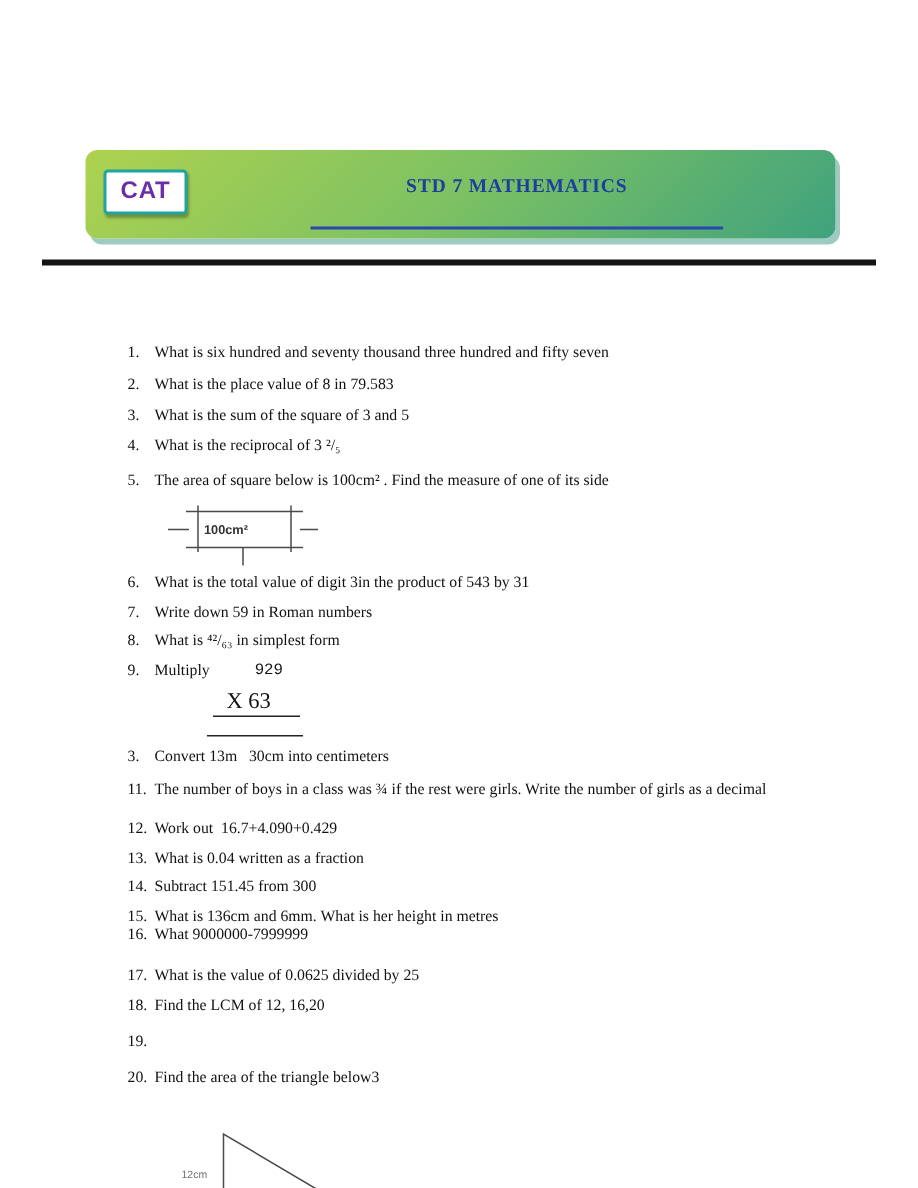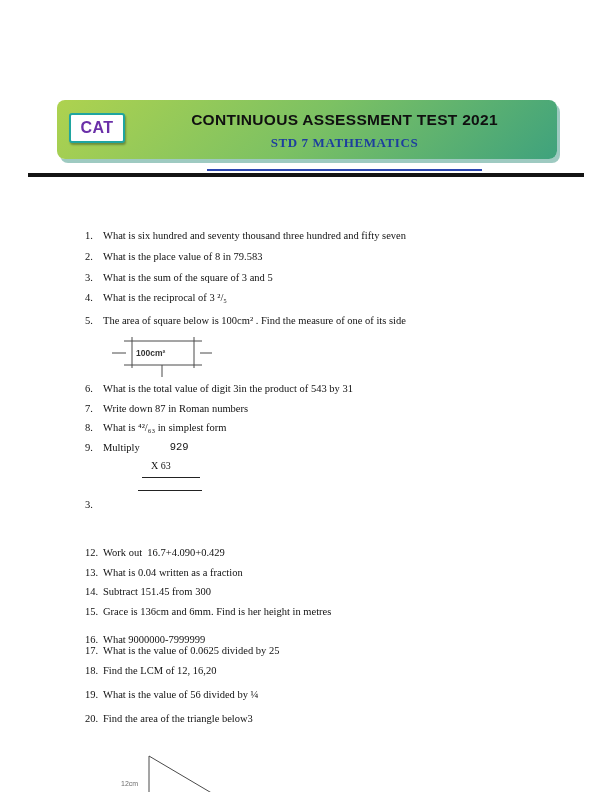--- a/index.html
+++ b/index.html
@@ -21,38 +21,37 @@
   .subtitle-wrap { margin:4px auto 0; width:275px; border-bottom:2.5px solid #2b46b0; padding-bottom:18px; }
   .subtitle { font-weight:bold; font-size:13px; color:#1d3e9e; letter-spacing:0.6px; }
   .hr { position:absolute; left:28px; top:136px; width:556px; height:3.5px; background:#141414; }
 
   
   .q { position:absolute; left:85px; display:flex; font-size:10.5px; color:#111; white-space:pre; line-height:1.25; }
   .q-num { width:18px; flex:0 0 18px; }
   .q-operand { margin-left:30px;font-family:Liberation Mono, monospace; }
 
   .rule { position:absolute; border-top:1.2px solid #222; }
-  .mult-line2 { position:absolute; font-size:10px; color:#111; }
+  .mult-line2 { position:absolute; font-size:15px; color:#111; }
 
   .diagram { position:absolute;font-weight:bold; }
   .dim-label { position:absolute; font-size:7px; color:#6d6d6d; font-family:"Liberation Sans", sans-serif; }
   svg line, svg polygon { stroke:#4a4a4a; stroke-width:1; fill:none; }
   svg text { font-family:"Liberation Sans", sans-serif; font-size:8.5px; fill:#333; }
 </style>
 </head>
 <body>
 
 <div class="page">
 
   <div class="banner">
     <div class="badge">
       <span>CAT</span>
     </div>
     <div class="titles">
-      <div class="title">CONTINUOUS ASSESSMENT TEST 2021</div>
       <div class="subtitle-wrap">
         <span class="subtitle">STD 7 MATHEMATICS</span>
       </div>
     </div>
   </div>
   <div class="hr"></div>
 
   <div class="q" style="top:192px">
     <span class="q-num">1.</span>
     <span class="q-text">What is six hundred and seventy thousand three hundred and fifty seven</span>
@@ -86,70 +85,74 @@
       <text x="24" y="21">100cm²</text>
     </svg>
   </div>
 
   <div class="q" style="top:345px">
     <span class="q-num">6.</span>
     <span class="q-text">What is the total value of digit 3in the product of 543 by 31</span>
   </div>
   <div class="q" style="top:365px">
     <span class="q-num">7.</span>
-    <span class="q-text">Write down 87 in Roman numbers</span>
+    <span class="q-text">Write down 59 in Roman numbers</span>
   </div>
   <div class="q" style="top:384px">
     <span class="q-num">8.</span>
     <span class="q-text">What is ⁴²/₆₃ in simplest form</span>
   </div>
   <div class="q" style="top:404px">
     <span class="q-num">9.</span>
     <span class="q-text">Multiply</span>
     <span class="q-operand">929</span>
   </div>
 
   <div class="mult-line2" style="left:151px; top:423px;">X 63</div>
   <div class="rule" style="left:142px; top:440px; width:58px;"></div>
   <div class="rule" style="left:138px; top:453px; width:64px;"></div>
 
   <div class="q" style="top:461px">
     <span class="q-num">3.</span>
+    <span class="q-text">Convert 13m   30cm into centimeters</span>
+  </div>
+  <div class="q" style="top:483px">
+    <span class="q-num">11.</span>
+    <span class="q-text">The number of boys in a class was ¾ if the rest were girls. Write the number of girls as a decimal</span>
   </div>
   <div class="q" style="top:509px">
     <span class="q-num">12.</span>
     <span class="q-text">Work out  16.7+4.090+0.429</span>
   </div>
   <div class="q" style="top:529px">
     <span class="q-num">13.</span>
     <span class="q-text">What is 0.04 written as a fraction</span>
   </div>
   <div class="q" style="top:548px">
     <span class="q-num">14.</span>
     <span class="q-text">Subtract 151.45 from 300</span>
   </div>
   <div class="q" style="top:568px">
     <span class="q-num">15.</span>
-    <span class="q-text">Grace is 136cm and 6mm. Find is her height in metres</span>
+    <span class="q-text">What is 136cm and 6mm. What is her height in metres</span>
   </div>
-  <div class="q" style="top:596px">
+  <div class="q" style="top:580px">
     <span class="q-num">16.</span>
     <span class="q-text">What 9000000-7999999</span>
   </div>
   <div class="q" style="top:607px">
     <span class="q-num">17.</span>
     <span class="q-text">What is the value of 0.0625 divided by 25</span>
   </div>
   <div class="q" style="top:627px">
     <span class="q-num">18.</span>
     <span class="q-text">Find the LCM of 12, 16,20</span>
   </div>
   <div class="q" style="top:651px">
     <span class="q-num">19.</span>
-    <span class="q-text">What is the value of 56 divided by ¼</span>
   </div>
   <div class="q" style="top:675px">
     <span class="q-num">20.</span>
     <span class="q-text">Find the area of the triangle below3</span>
   </div>
 
   <span class="dim-label" style="left:121px; top:743px;">12cm</span>
   <div class="diagram" style="left:146px; top:716px;">
     <svg width="96" height="60">
       <polygon points="3,3 3,55 91,55"></polygon>

